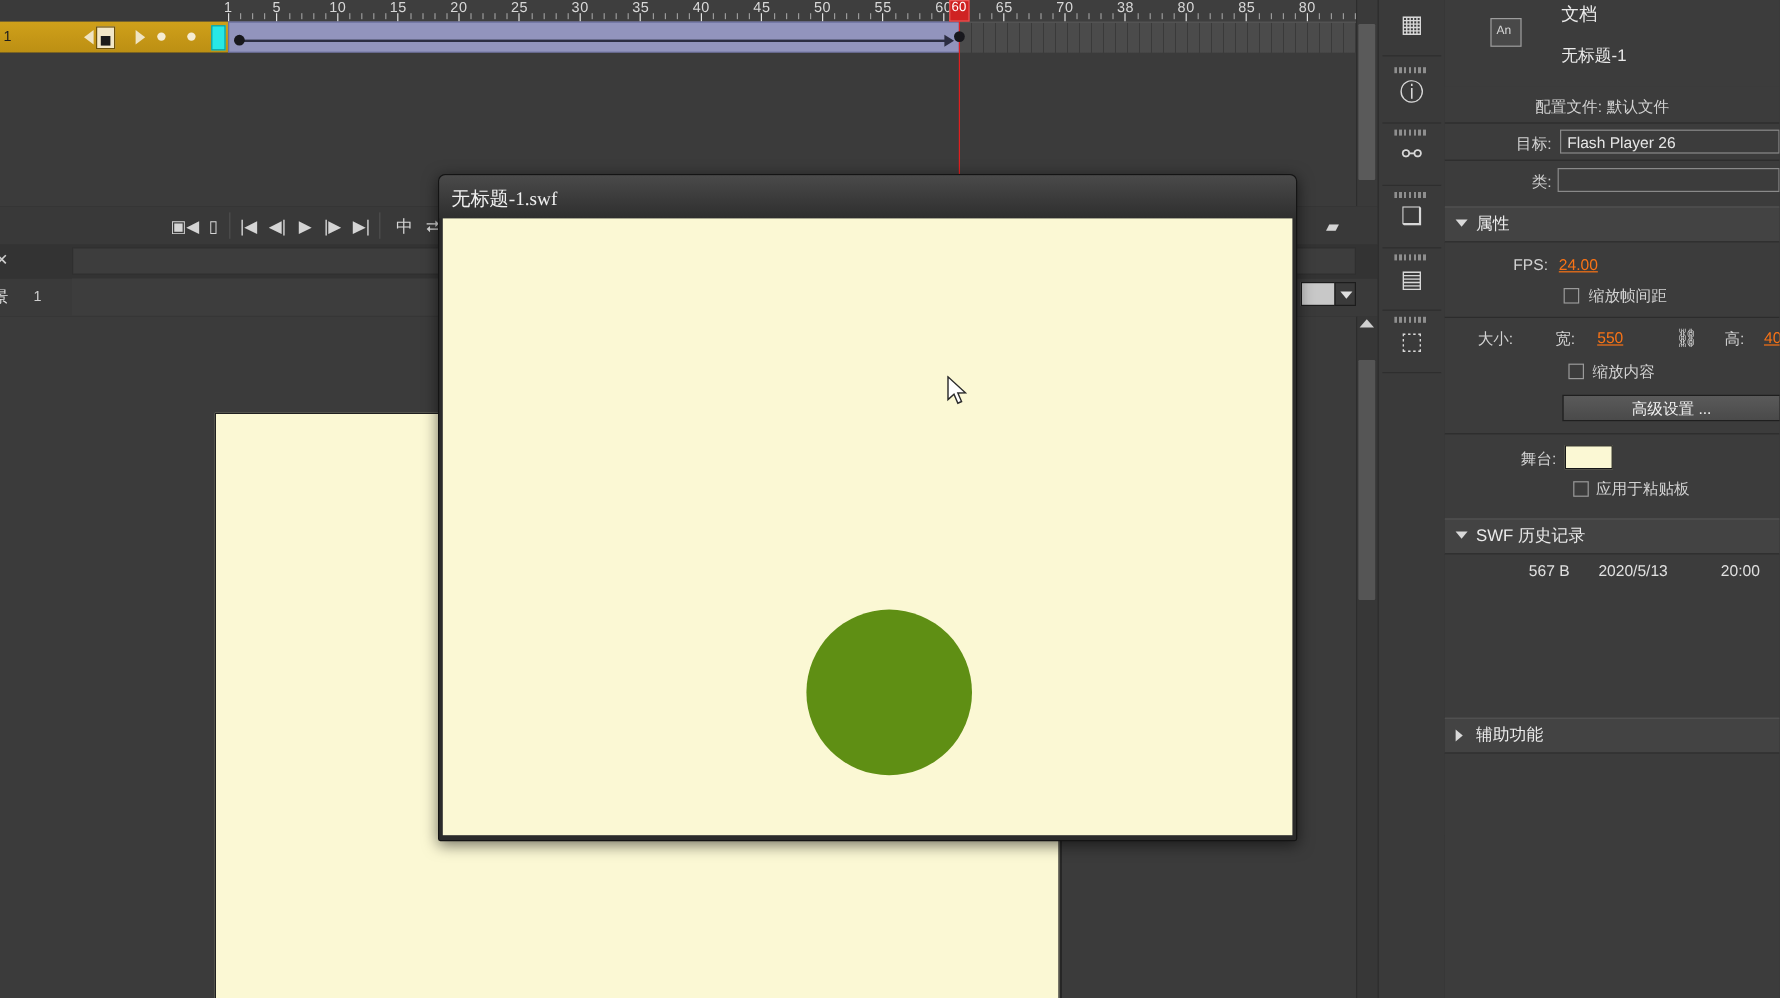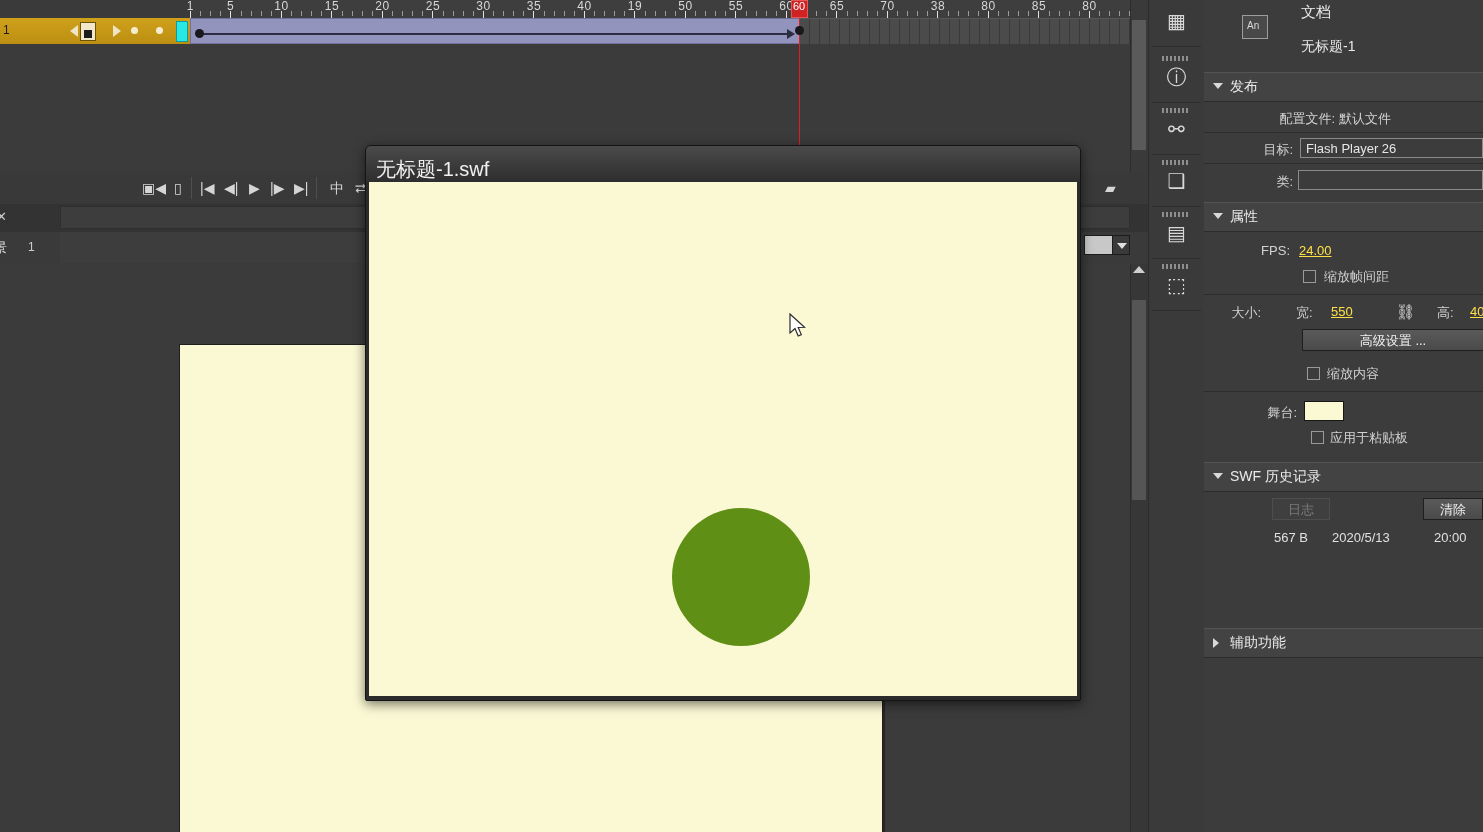--- a/index.html
+++ b/index.html
@@ -186,21 +186,21 @@
     border: 1px solid #141414;
     border-radius: 6px 6px 2px 2px;
     box-shadow: 0 3px 12px rgba(0,0,0,0.55);
   }
   #swf-titlebar {
     position: absolute; left: 0; top: 0; width: 714px; height: 36px;
     background: linear-gradient(#4a4a4a, #2e2e2e);
     border-radius: 5px 5px 0 0;
   }
   #swf-title {
-    position: absolute; left: 10px; top: 10px; color: #f0f0f0; font-size: 20px;
+    position: absolute; left: 10px; top: 10px; color: #f0f0f0; font-size: 16px; font-family: Liberation Serif, serif;
   }
   .win-btn {
     position: absolute; top: 5px; width: 44px; height: 26px;
     color: #e8e8e8; font-size: 14px; text-align: center; line-height: 26px;
   }
   #win-min { left: 935px; }
   #win-max { left: 971px; }
   #win-close { left: 1018px; }
   #win-min span { display:block; position:absolute; left:15px; top:17px; width:14px; height:2px; background:#e8e8e8;}
   #win-max span { display:block; position:absolute; left:16px; top:8px; width:12px; height:11px; border:2px solid #e8e8e8;}
@@ -267,21 +267,21 @@
   .btn {
     position: absolute; background: linear-gradient(#5a5a5a, #4a4a4a);
     border: 1px solid #1f1f1f; color: #f0f0f0; height: 22px; line-height: 21px;
     text-align: center; box-sizing: border-box; font-size: 13px;
   }
   .btn.dim { color: #7b7b7b; border-color: #4d4d4d; background: #3f3f3f; }
   .chk {
     position: absolute; width: 13px; height: 13px; background: #3c3c3c;
     border: 1px solid #9a9a9a; box-sizing: border-box;
   }
-  .orange { color: #fde047; text-decoration: underline; }
+  .orange { color: #f97316; text-decoration: underline; }
   .doc-head { position: relative; height: 72px; }
   #doc-icon {
     position: absolute; left: 38px; top: 15px; width: 26px; height: 24px;
     background: #494949; border: 1px solid #9d9d9d; box-sizing: border-box;
   }
   #doc-icon span { position: absolute; left: 4px; top: 4px; font-size: 10px; color: #d7d7d7; }
   #doc-type { position: absolute; left: 97px; top: 3px; font-size: 15px; color: #eaeaea; }
   #doc-name { position: absolute; left: 97px; top: 38px; font-size: 14px; color: #eaeaea; }
   #stage-swatch {
     position: absolute; left: 100px; top: 4px; width: 40px; height: 20px;
@@ -398,21 +398,21 @@
         <div class="ruler-tick major" style="left: 949.4px;"></div>
         <div class="ruler-num" style="left: -3.3px;">1</div>
         <div class="ruler-num" style="left: 37.1px;">5</div>
         <div class="ruler-num" style="left: 84.3px;">10</div>
         <div class="ruler-num" style="left: 134.8px;">15</div>
         <div class="ruler-num" style="left: 185.3px;">20</div>
         <div class="ruler-num" style="left: 235.8px;">25</div>
         <div class="ruler-num" style="left: 286.3px;">30</div>
         <div class="ruler-num" style="left: 336.8px;">35</div>
         <div class="ruler-num" style="left: 387.3px;">40</div>
-        <div class="ruler-num" style="left: 437.8px;">19</div>
+        <div class="ruler-num" style="left: 437.8px;">45</div>
         <div class="ruler-num" style="left: 488.3px;">50</div>
         <div class="ruler-num" style="left: 538.8px;">55</div>
         <div class="ruler-num" style="left: 589.3px;">60</div>
         <div class="ruler-num" style="left: 639.8px;">65</div>
         <div class="ruler-num" style="left: 690.3px;">70</div>
         <div class="ruler-num" style="left: 740.8px;">38</div>
         <div class="ruler-num" style="left: 791.3px;">80</div>
         <div class="ruler-num" style="left: 841.8px;">85</div>
         <div class="ruler-num" style="left: 892.3px;">80</div>
       </div>
@@ -542,24 +542,20 @@
   <div id="props">
 
     <div class="doc-head">
       <div id="doc-icon">
         <span>An</span>
       </div>
       <div id="doc-type">文档</div>
       <div id="doc-name">无标题-1</div>
     </div>
 
-    <div class="prop-section-head">
-      <div class="caret down"></div>
-      <div class="title">发布</div>
-    </div>
     <div class="prop-body">
       <div class="prop-row">
         <div class="lbl" style="right:148px;">配置文件:</div>
         <div class="val" style="left:135px;">默认文件</div>
       </div>
       <div class="panel-sep"></div>
       <div class="prop-row" style="height:30px;">
         <div class="lbl" style="right:190px; top:8px;">目标:</div>
         <div class="field" style="left:96px; top:5px; width:183px;">Flash Player 26</div>
       </div>
@@ -585,47 +581,43 @@
       </div>
       <div class="panel-sep"></div>
       <div class="prop-row" style="height:32px;">
         <div class="lbl" style="right:222px; top:9px;">大小:</div>
         <div class="val" style="left:92px; top:9px;">宽:</div>
         <div class="val orange" style="left:127px; top:9px;">550</div>
         <div class="link-ico" style="left:192px; top:8px;">⛓</div>
         <div class="val" style="left:233px; top:9px;">高:</div>
         <div class="val orange" style="left:266px; top:9px;">40</div>
       </div>
-      <div class="prop-row" style="height:34px;">
-        <div class="btn" style="left:98px; top:2px; width:182px;">高级设置 ...</div>
-      </div>
       <div class="prop-row" style="height:30px;">
         <div class="chk" style="left:103px; top:6px;"></div>
         <div class="val" style="left:123px; top:4px;">缩放内容</div>
+      </div>
+      <div class="prop-row" style="height:34px;">
+        <div class="btn" style="left:98px; top:2px; width:182px;">高级设置 ...</div>
       </div>
       <div class="panel-sep"></div>
       <div class="prop-row" style="height:34px;">
         <div class="lbl" style="right:186px; top:12px;">舞台:</div>
         <div id="stage-swatch" style="top:9px;"></div>
       </div>
       <div class="prop-row" style="height:30px;">
         <div class="chk" style="left:107px; top:5px;"></div>
         <div class="val" style="left:126px; top:3px;">应用于粘贴板</div>
       </div>
     </div>
 
     <div class="prop-section-head">
       <div class="caret down"></div>
       <div class="title">SWF 历史记录</div>
     </div>
     <div class="prop-body" style="height:128px;">
-      <div class="prop-row" style="height:32px;">
-        <div class="btn dim" style="left:68px; top:4px; width:58px;">日志</div>
-        <div class="btn" style="left:219px; top:4px; width:60px;">清除</div>
-      </div>
       <div class="hist-row">
         <div class="hist-cell" style="left:70px;">567 B</div>
         <div class="hist-cell" style="left:128px;">2020/5/13</div>
         <div class="hist-cell" style="left:230px;">20:00</div>
       </div>
     </div>
 
     <div class="prop-section-head">
       <div class="caret right"></div>
       <div class="title">辅助功能</div>

